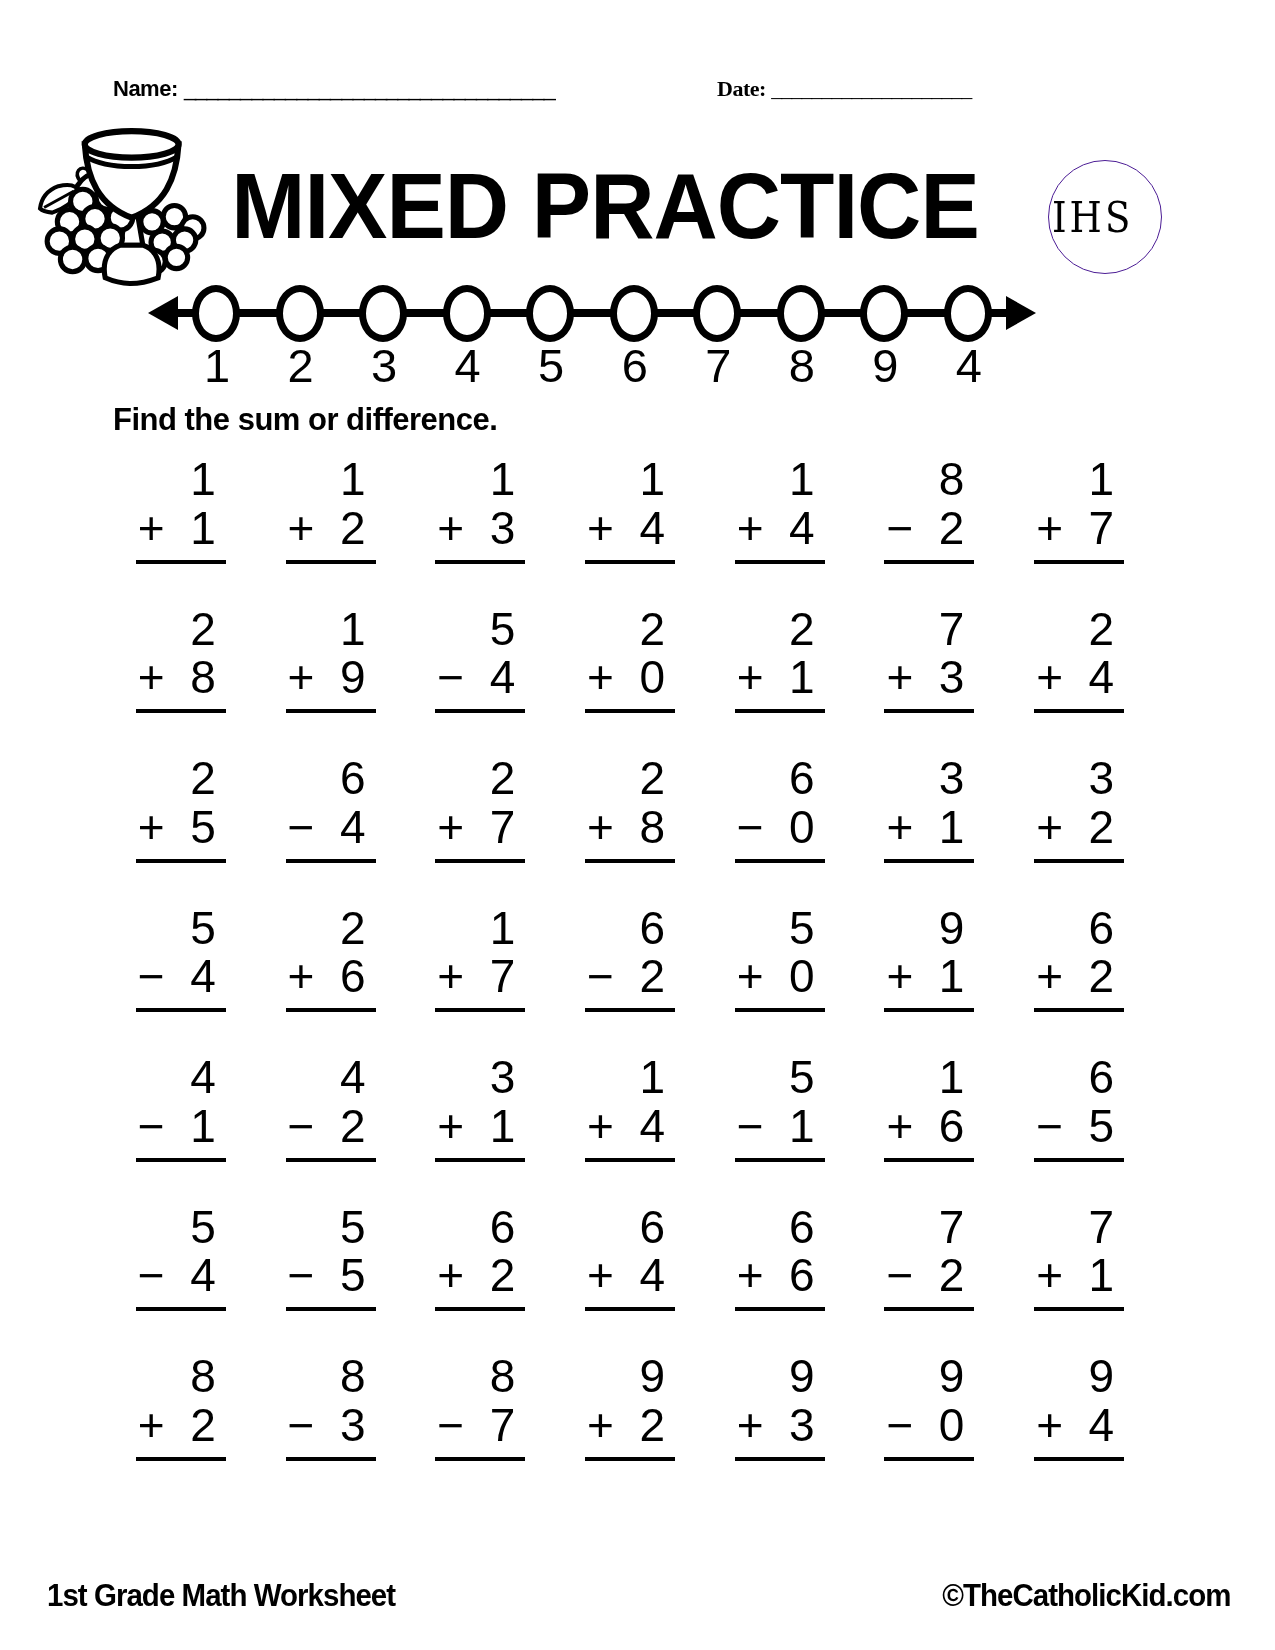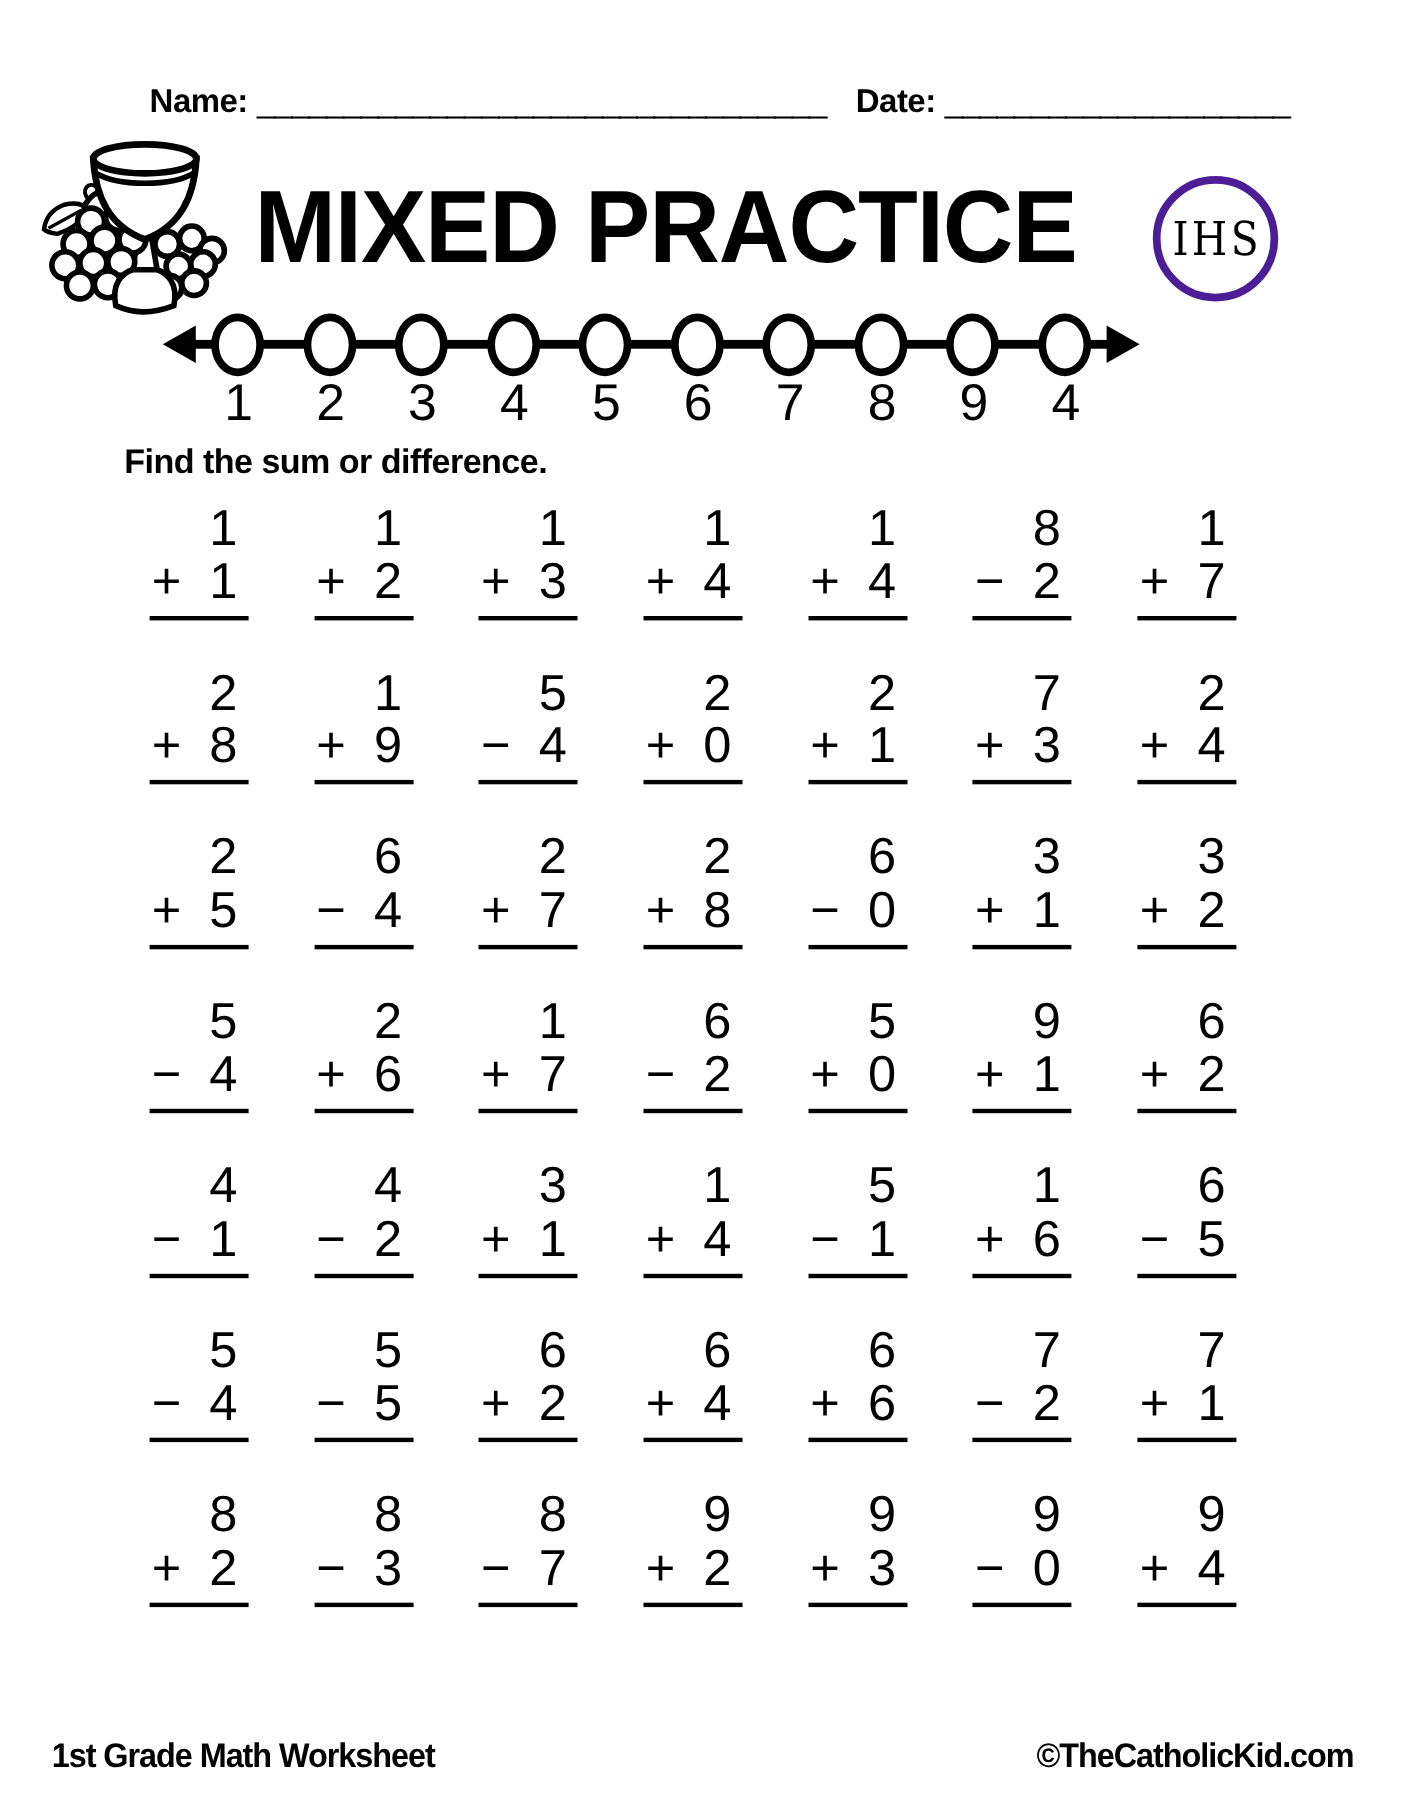--- a/index.html
+++ b/index.html
@@ -4,41 +4,41 @@
 <style>
   * { margin:0; padding:0; box-sizing:border-box; }
   html,body { background:#ffffff; }
   .page {
     position:relative; width:1275px; height:1650px; margin:0 auto;
     background:#fff; color:#000; overflow:hidden;
     font-family:"Liberation Sans", sans-serif;
   }
 
   
-  .hdr-group { position:absolute; top:76px; white-space:nowrap; font-size:30px;margin-left:23px; }
+  .hdr-group { position:absolute; top:76px; white-space:nowrap; font-size:22px; }
   .hdr-label { font-weight:bold; letter-spacing:-0.5px; }
   .hdr-line { font-weight:normal; letter-spacing:-1px; }
   .hdr-name { left:113px; }
-  .hdr-date { left:755px; }
+  .hdr-date { left:717px;font-family:Liberation Serif, serif; }
 
   
   .chalice { position:absolute; left:33px; top:122px; width:180px; height:168px; }
 
   
   .title {
     position:absolute; left:230px; top:152px; width:750px;
     text-align:center; font-size:89px; font-weight:bold; letter-spacing:-1px;
     transform:scaleY(1.05); transform-origin:top center; white-space:nowrap;
   }
 
   
   .badge {
     position:absolute; left:1048px; top:160px; width:114px; height:114px;
-    border:7px solid #4c1d95; border-radius:50%;
-    display:flex; align-items:center; justify-content:center;
+    border:1px solid #4c1d95; border-radius:50%;
+    display:flex; align-items:center; 
   }
   .badge-text {
     font-family:"DejaVu Serif", serif; font-size:37px; letter-spacing:3px;
     transform:scaleY(1.15); padding-left:3px;
   }
 
   
   .numberline { position:absolute; left:148px; top:282px; width:888px; height:62px; }
   .nl-line { position:absolute; left:10px; right:10px; top:27px; height:8px; background:#000; }
   .nl-arrow { position:absolute; top:14px; width:0; height:0; border-top:17px solid transparent; border-bottom:17px solid transparent; }

